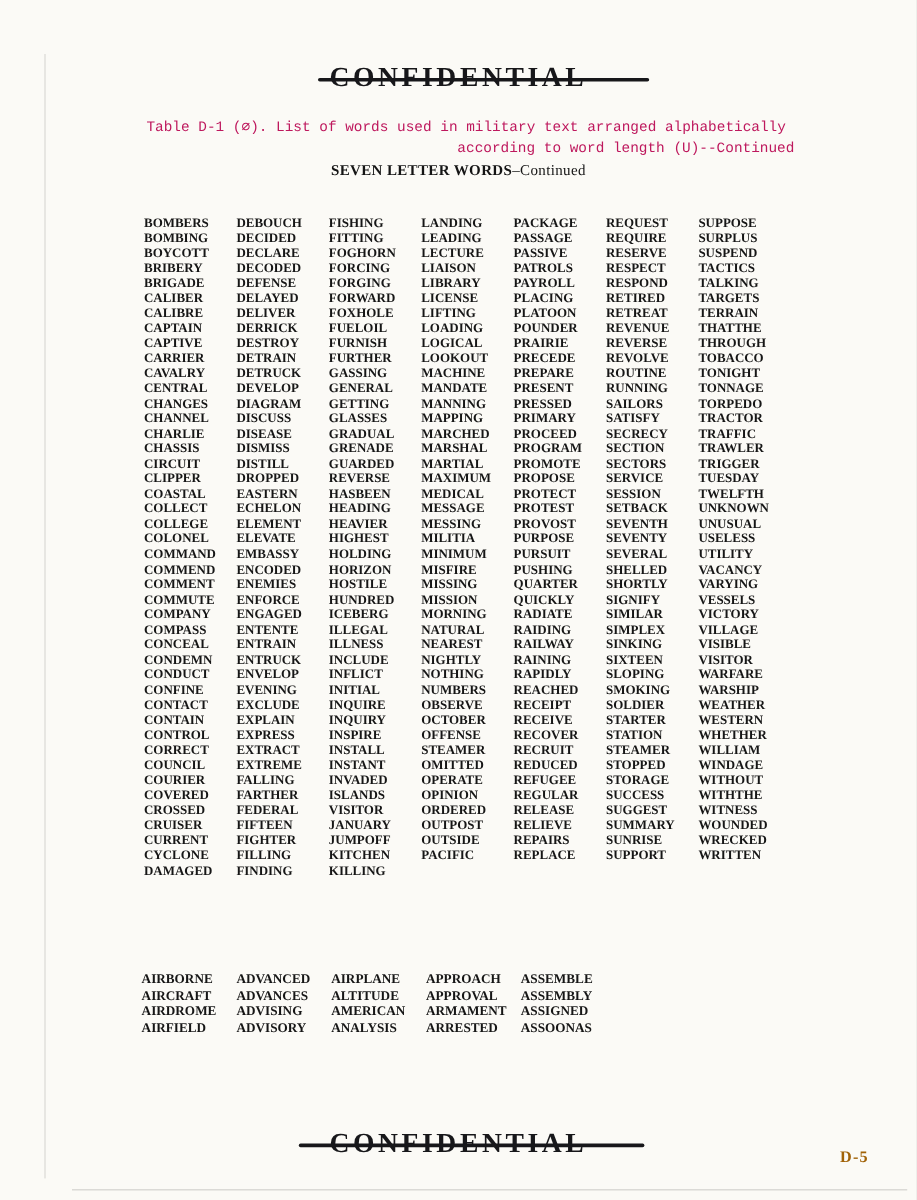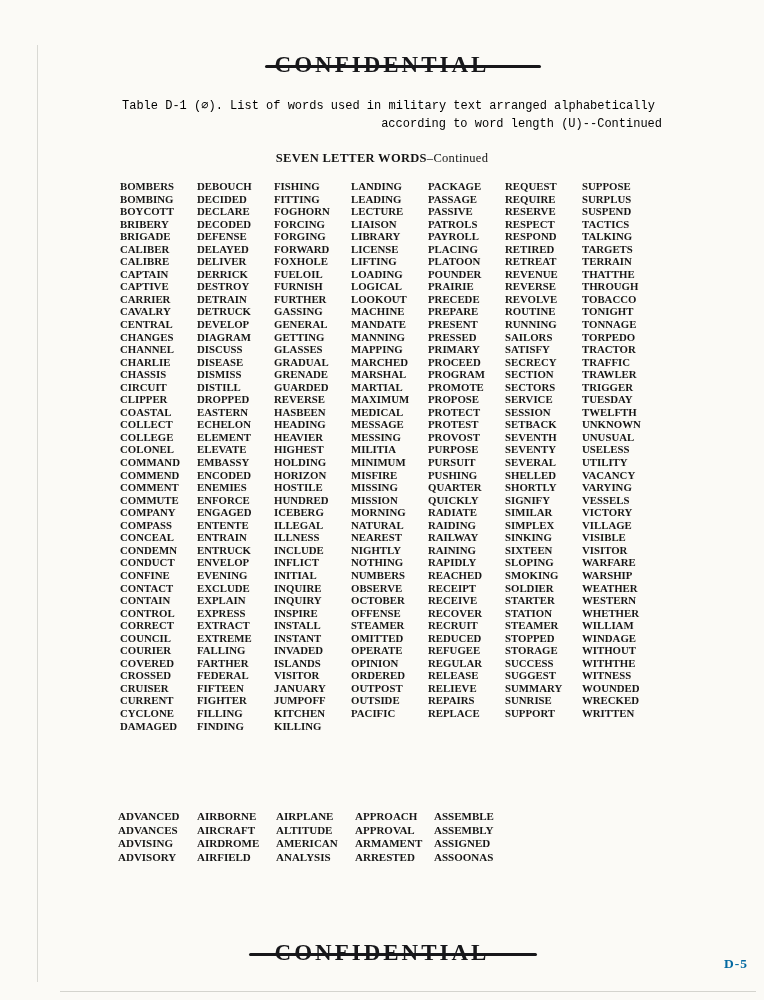--- a/index.html
+++ b/index.html
@@ -34,54 +34,53 @@
     border-radius:2px;
   }
   .classification.top{top:52px;}
   .classification.top .strike-line{left:-10px;right:-52px;}
   .classification.bottom{top:940px;}
   .classification.bottom .strike-line{left:-26px;right:-48px;}
   .caption{
     position:absolute;top:97px;left:122px;width:540px;
     font-family:"Liberation Mono", monospace;
     font-size:12px;line-height:18px;
-    color:#000000;
+    color:#be185d;
     white-space:nowrap;
   }
   .caption .line2{text-align:right;white-space:normal;}
   .section-title{
     position:absolute;left:0;width:100%;
     text-align:center;
     font-size:12.5px;
     color:#141414;
     letter-spacing:.3px;
   }
   .section-title .t{font-weight:bold;}
-  .section-title.seven{top:151px;}
+  .section-title.seven{top:135px;}
   .section-title.eight{top:782px;}
   .word-table{
     position:absolute;display:flex;
   }
   .word-table.seven{top:180px;left:120px;}
   .word-table.eight{top:810px;left:118px;}
   .word-col{flex:0 0 auto;}
   .seven .word-col{width:77px;font-family:Liberation Serif, serif;}
   .eight .word-col{width:79px;}
   .word{
     font-weight:bold;
     color:#161616;
     white-space:nowrap;
   }
   .seven .word{font-size:10.8px;line-height:12.55px;}
   .eight .word{font-size:11px;line-height:13.5px;}
   .page-number{
     position:absolute;top:956px;left:700px;
     font-weight:bold;font-size:13.5px;letter-spacing:1px;
-    color:#0369a1;
-    margin-left:24px;
+    color:#a16207;
   }
 </style>
 </head>
 <body>
 
 <div class="page">
 
   <div class="scan-edge-left"></div>
   <div class="scan-edge-bottom"></div>
 
@@ -418,30 +417,30 @@
         <div class="word">WITNESS</div>
         <div class="word">WOUNDED</div>
         <div class="word">WRECKED</div>
         <div class="word">WRITTEN</div>
       </div>
     </div>
 
 
   <div class="word-table eight">
       <div class="word-col">
+        <div class="word">AIRBORNE</div>
+        <div class="word">AIRCRAFT</div>
+        <div class="word">AIRDROME</div>
+        <div class="word">AIRFIELD</div>
+      </div>
+      <div class="word-col">
         <div class="word">ADVANCED</div>
         <div class="word">ADVANCES</div>
         <div class="word">ADVISING</div>
         <div class="word">ADVISORY</div>
-      </div>
-      <div class="word-col">
-        <div class="word">AIRBORNE</div>
-        <div class="word">AIRCRAFT</div>
-        <div class="word">AIRDROME</div>
-        <div class="word">AIRFIELD</div>
       </div>
       <div class="word-col">
         <div class="word">AIRPLANE</div>
         <div class="word">ALTITUDE</div>
         <div class="word">AMERICAN</div>
         <div class="word">ANALYSIS</div>
       </div>
       <div class="word-col">
         <div class="word">APPROACH</div>
         <div class="word">APPROVAL</div>

